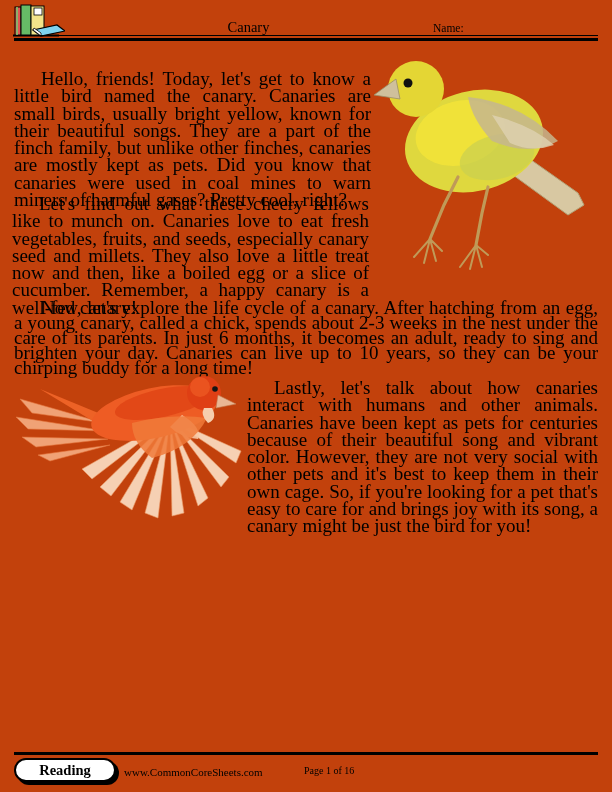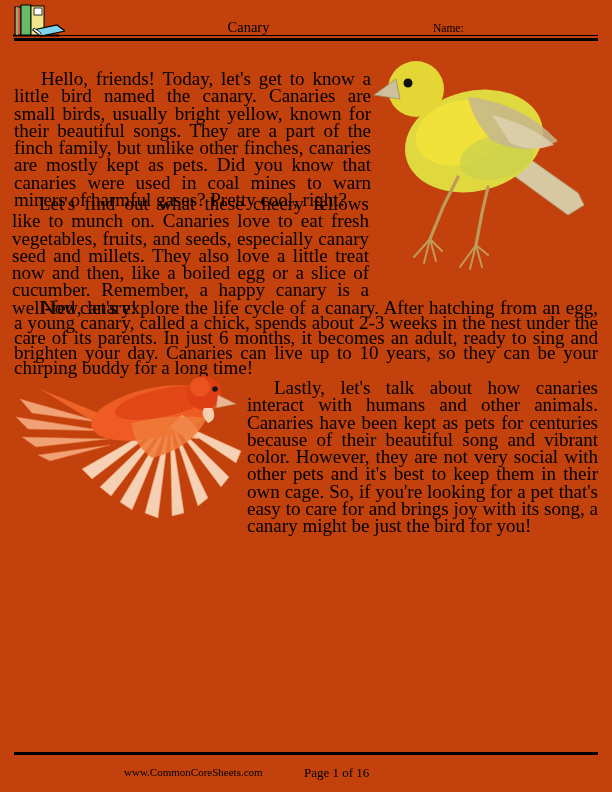--- a/index.html
+++ b/index.html
@@ -47,21 +47,21 @@
     background:#000;
   }
   .reading-badge {
     position:absolute; left:14px; top:758px; width:98px; height:20px;
     background:#fff; border:2.5px solid #000; border-radius:13px;
     box-shadow:3px 3px 0 0 #000;
     display:flex; align-items:center; justify-content:center;
     font-weight:bold; font-size:14.5px;
   }
   .website  { position:absolute; left:124px; top:766px; font-size:11px; }
-  .page-num { position:absolute; left:304px; top:765px; font-size:13px; }
+  .page-num { position:absolute; left:304px; top:765px; font-size:10px; }
 </style>
 </head>
 <body>
 
 <div class="page">
 
   <div class="logo">
     <svg viewBox="0 0 52 34" width="52" height="34">
 
       <rect x="0" y="31.5" width="46" height="2" fill="#000"></rect>
@@ -143,16 +143,19 @@
 
       <circle cx="192" cy="30" r="17" fill="#df3f14"></circle>
       <circle cx="188" cy="24" r="10" fill="#ee5c24" opacity="0.7"></circle>
       <circle cx="203" cy="26" r="2.8" fill="#151515"></circle>
       <path d="M206,32 L224,41 L204,45 Z" fill="#e9b794" stroke="#c27c50" stroke-width="0.6"></path>
       <path d="M200,45 Q206,56 196,60 Q188,52 192,45 Z" fill="#f6cfae"></path>
     </svg>
   </div>
 
   <div class="footer-rule"></div>
+  <div class="reading-badge">
+    <span>Reading</span>
+  </div>
   <div class="website">www.CommonCoreSheets.com</div>
   <div class="page-num">Page 1 of 16</div>
 
 </div>
 
 </body></html>

